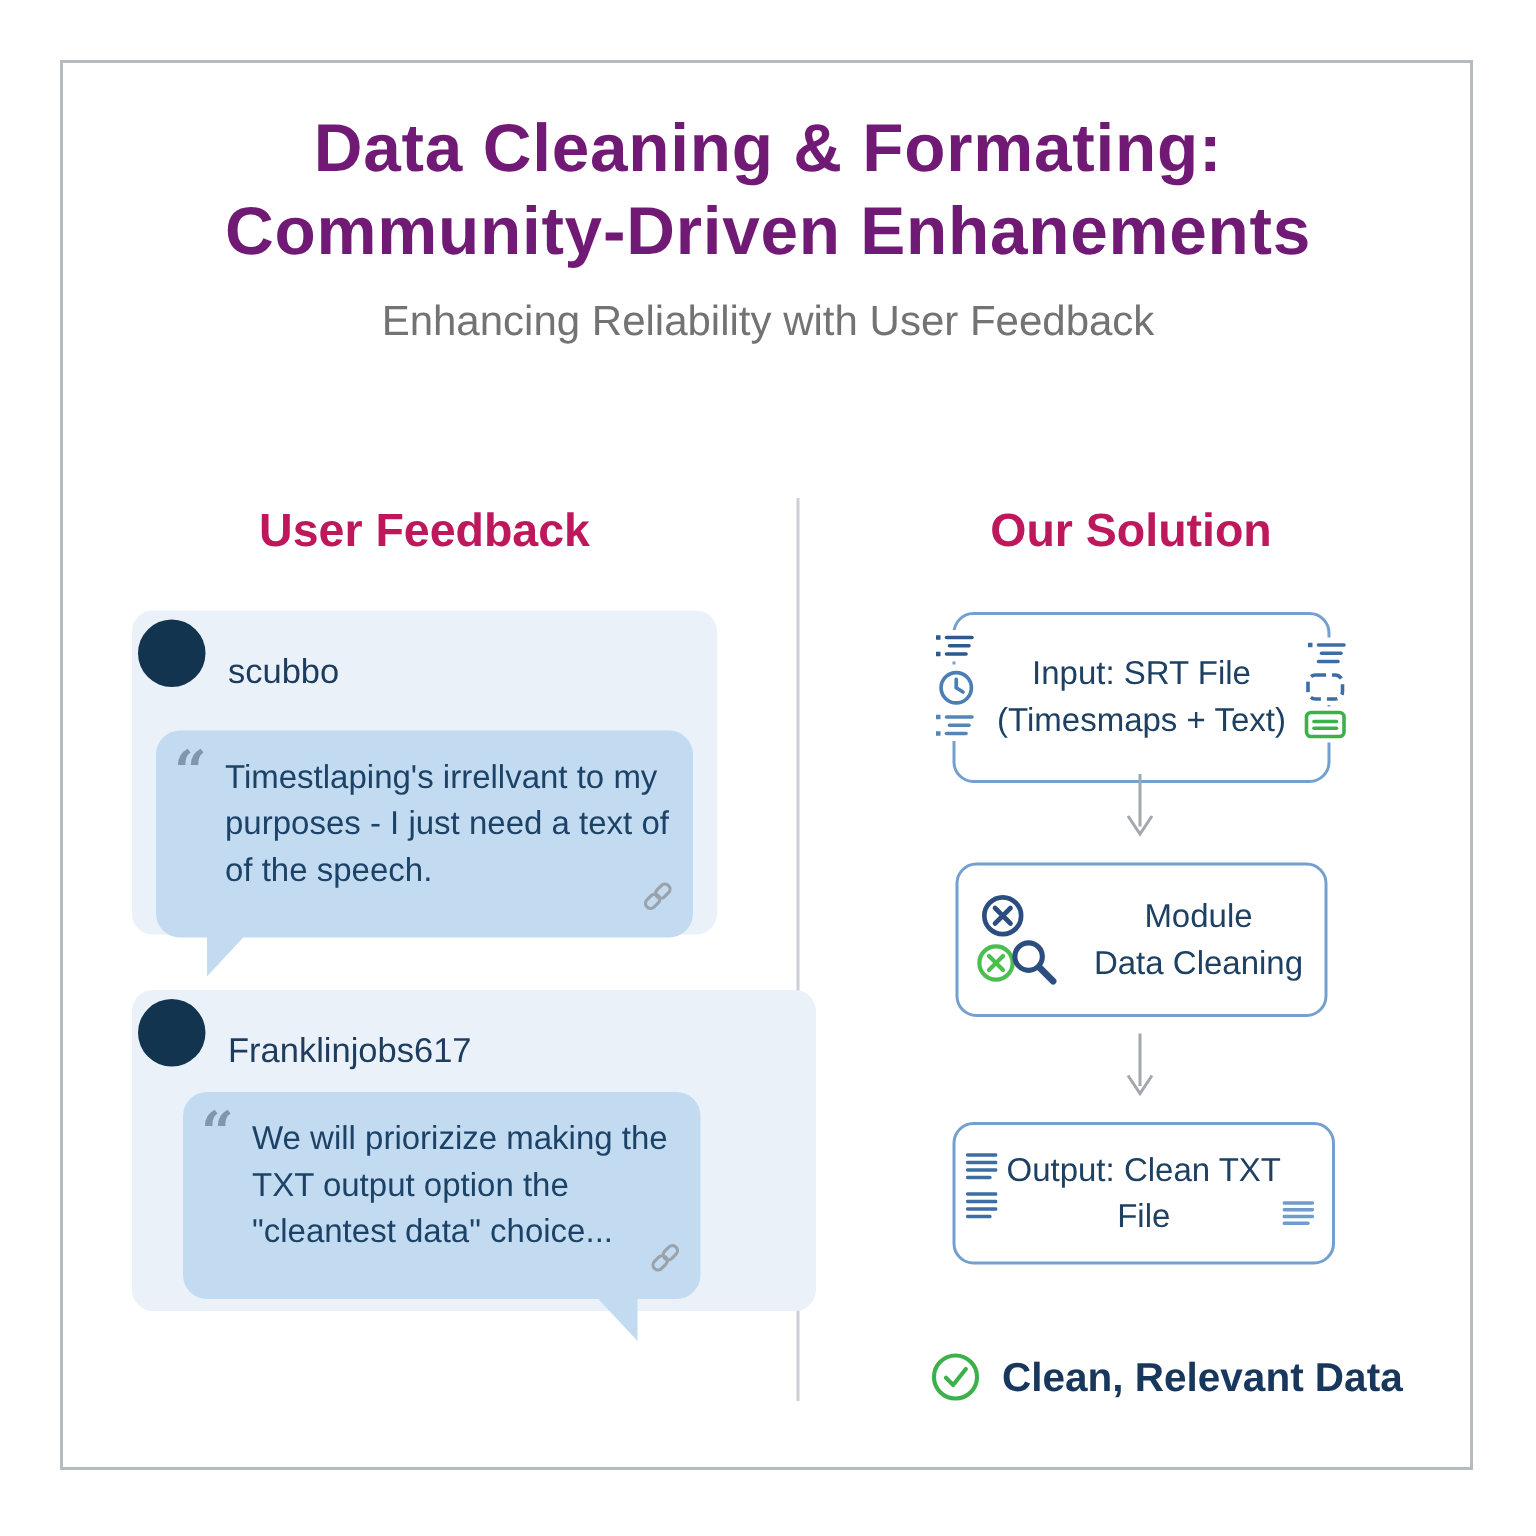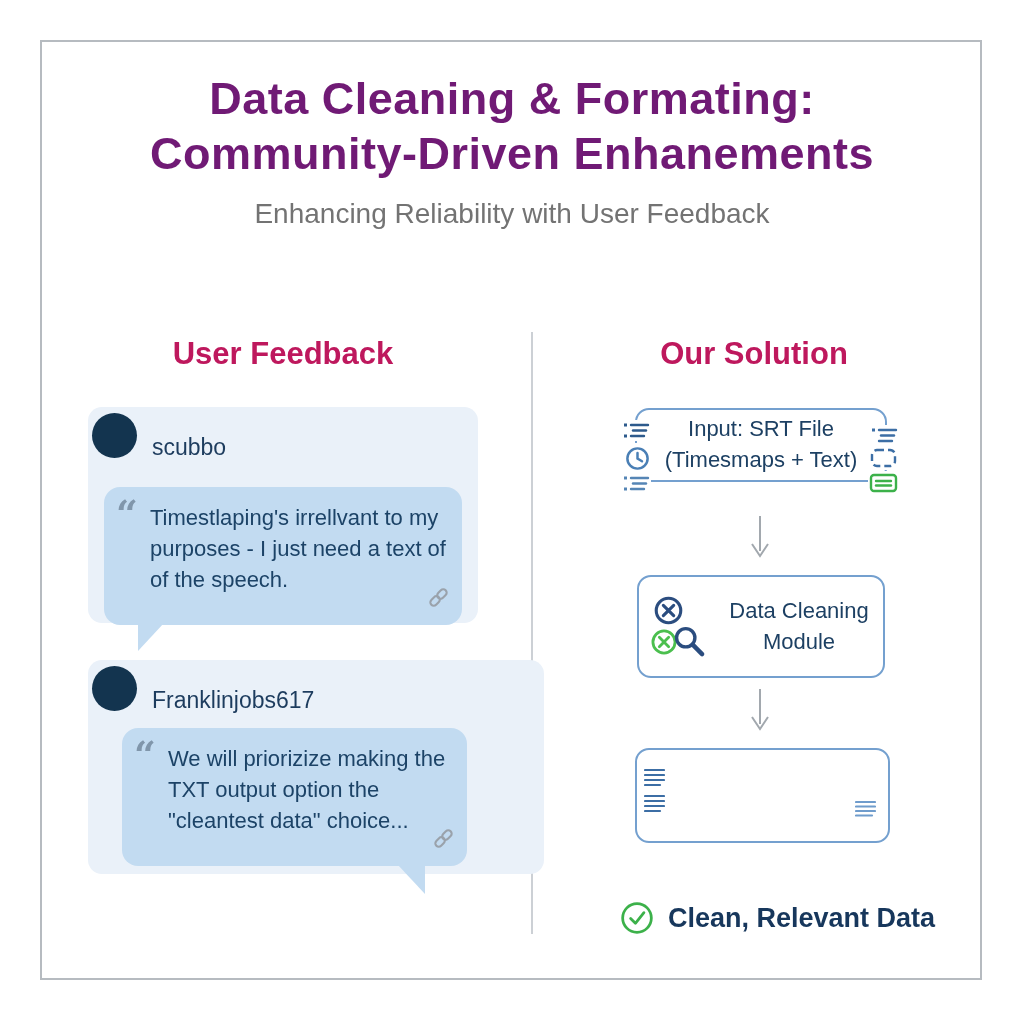--- a/index.html
+++ b/index.html
@@ -41,21 +41,21 @@
   .tail{position:absolute;width:0;height:0;top:100%;margin-top:-2px;}
   .tail-left{left:34px;border-top:28px solid #c2dbf1;border-right:26px solid transparent;}
   .tail-right{right:42px;border-top:30px solid #c2dbf1;border-left:28px solid transparent;}
   .link-badge{position:absolute;right:10px;bottom:6px;}
   
   .flow-box{
     position:absolute;background:#ffffff;border:2px solid #74a0cf;border-radius:14px;
     box-sizing:border-box;display:flex;align-items:center;justify-content:center;
     text-align:center;color:#1d4063;font-size:22px;line-height:1.4;font-weight:500;
   }
-  .box-input{left:635px;top:408px;width:252px;height:74px;}
+  .box-input{left:635px;top:408px;width:252px;height:114px;}
   .box-clean{left:637px;top:575px;width:248px;height:103px;padding-left:76px;}
   .box-output{left:635px;top:748px;width:255px;height:95px;padding:0 30px;}
   .icon{position:absolute;display:block;line-height:0;}
   .icon.on-border{background:#ffffff;padding:2px 1px;}
   .arrow{position:absolute;left:749px;width:22px;height:44px;}
   .arrow1{top:515px;}
   .arrow2{top:688px;}
   .result-row{position:absolute;left:620px;top:901px;display:flex;align-items:center;gap:14px;}
   .result-label{font-size:27px;font-weight:600;color:#17375c;}
 </style>
@@ -164,22 +164,22 @@
 
   <span class="arrow arrow1">
     <svg width="22" height="44" viewBox="0 0 22 44" fill="none" stroke="#a2a8ae" stroke-width="2">
       <line x1="11" y1="1" x2="11" y2="36"></line>
         <path d="M3 29 L11 41 L19 29"></path>
     </svg>
   </span>
 
   <div class="flow-box box-clean">
     <div>
+      <div>Module</div>
       <div>Data Cleaning</div>
-      <div>Module</div>
     </div>
   </div>
   <span class="icon" style="left:653px;top:595px;">
     <svg width="31" height="31" viewBox="0 0 24 24" fill="none" stroke="#2b4d7f" stroke-width="2.4" stroke-linecap="round">
       <circle cx="12" cy="12" r="9.5"></circle>
         <path d="M8 8 L16 16 M16 8 L8 16"></path>
     </svg>
   </span>
   <span class="icon" style="left:650px;top:628px;">
     <svg width="28" height="28" viewBox="0 0 24 24" fill="none" stroke="#4bbf4e" stroke-width="2.4" stroke-linecap="round">
@@ -196,20 +196,21 @@
 
   <span class="arrow arrow2">
     <svg width="22" height="44" viewBox="0 0 22 44" fill="none" stroke="#a2a8ae" stroke-width="2">
       <line x1="11" y1="1" x2="11" y2="36"></line>
         <path d="M3 29 L11 41 L19 29"></path>
     </svg>
   </span>
 
   <div class="flow-box box-output">
     <div>
+      <div>Output: Clean TXT File</div>
     </div>
   </div>
   <span class="icon" style="left:644px;top:768px;">
     <svg width="21" height="19" viewBox="0 0 21 19" fill="none" stroke="#3c6ea5" stroke-width="2.2" stroke-linecap="round">
       <line x1="1" y1="2" x2="20" y2="2"></line>
         <line x1="1" y1="7" x2="20" y2="7"></line>
       <line x1="1" y1="12" x2="20" y2="12"></line>
         <line x1="1" y1="17" x2="16" y2="17"></line>
     </svg>
   </span>

